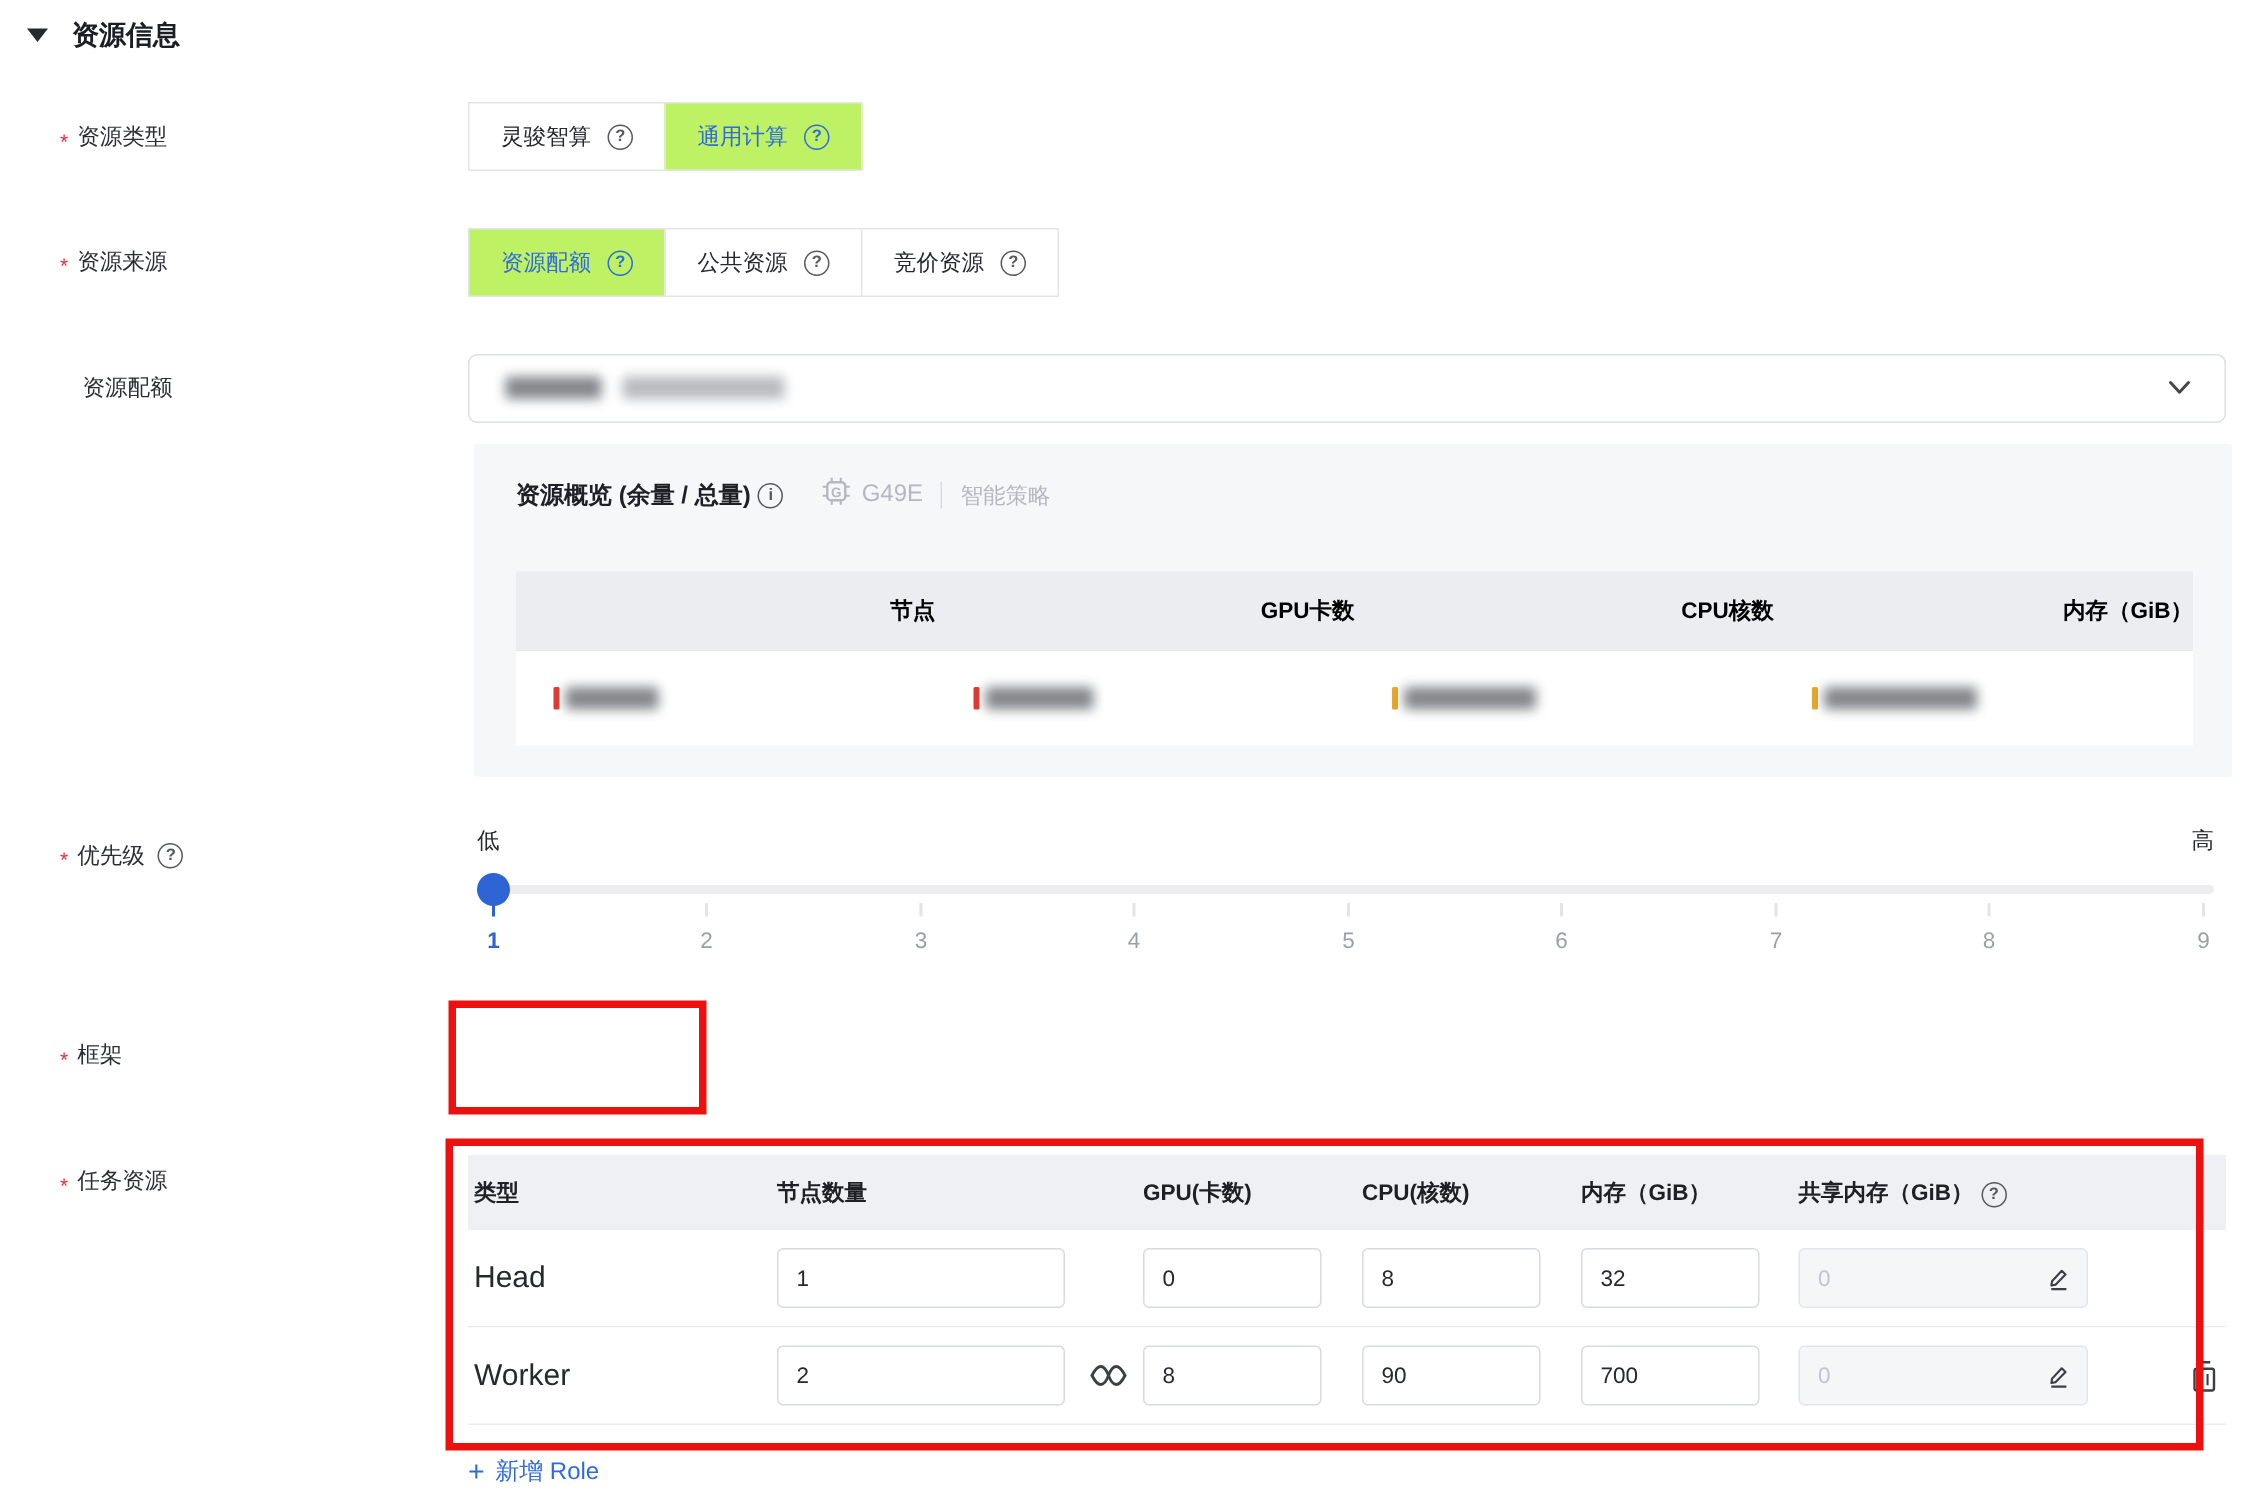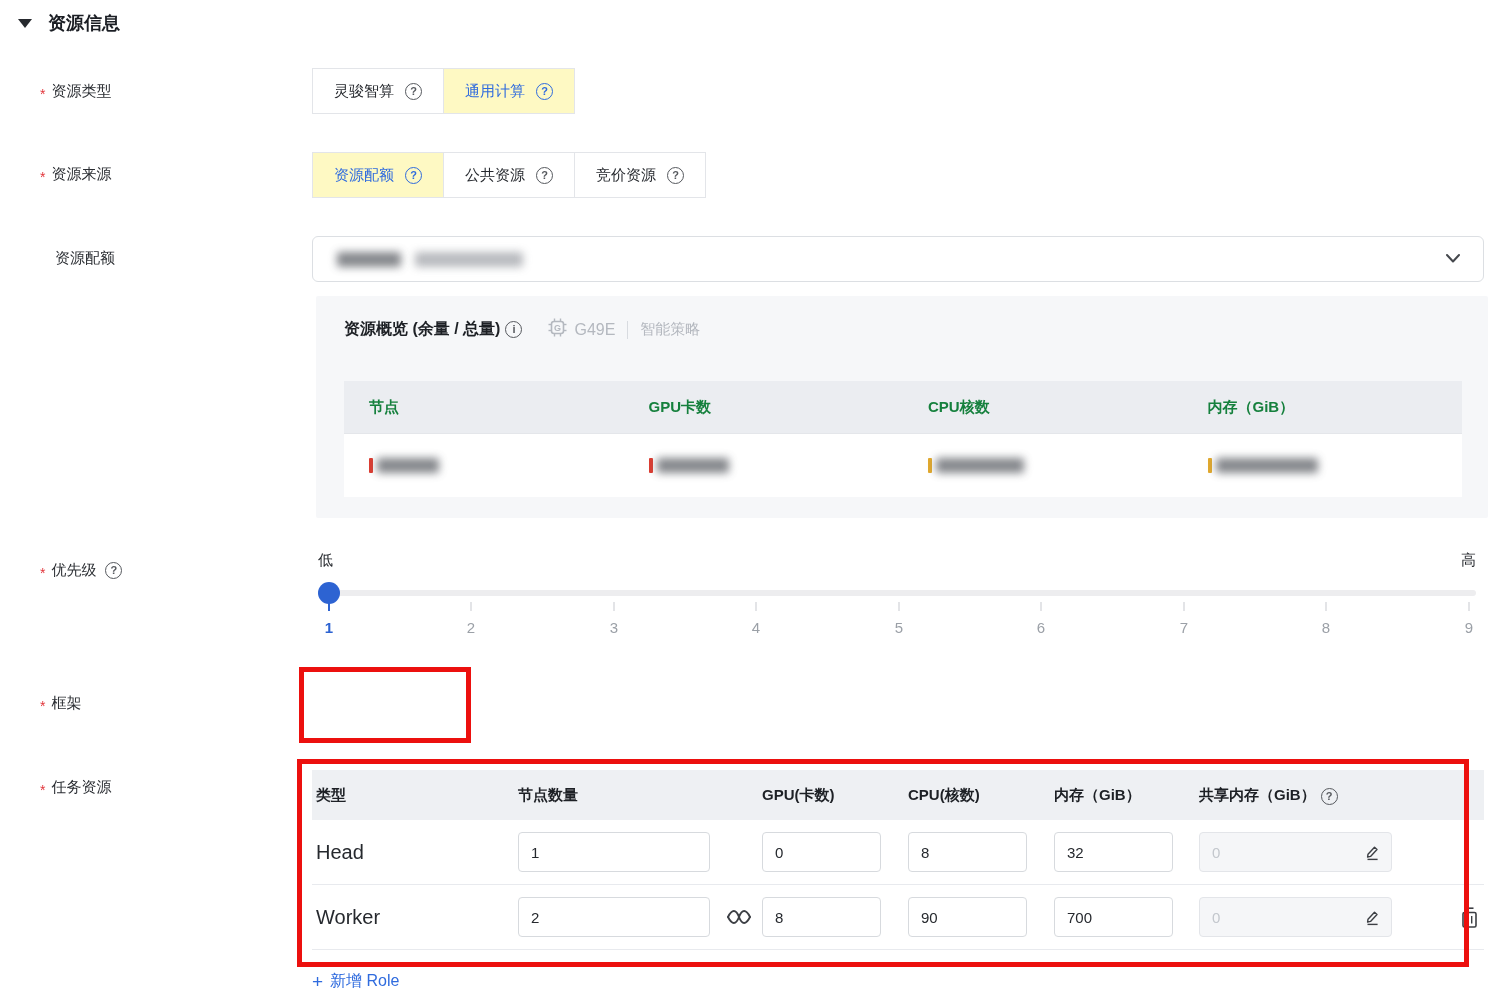--- a/index.html
+++ b/index.html
@@ -18,21 +18,21 @@
 
   .qmark, .info-i { display:inline-flex; align-items:center; justify-content:center;
     width:17px; height:17px; border-radius:50%; border:1.4px solid #56595e; color:#56595e;
     font-size:11px; font-weight:bold; line-height:1; margin-left:5px; }
 
   
   .tabgroup { position:absolute; left:312px; display:flex; }
   .tab { height:46px; width:132px; display:flex; align-items:center; justify-content:center; gap:6px;
     background:#fff; border:1px solid #e3e5e9; margin-left:-1px; font-size:15px; color:#26292e; cursor:pointer; }
   .tab:first-child { margin-left:0; }
-  .tab.selected { background:#fef9c3; color:#2f6bde; }
+  .tab.selected { background:#bef264; color:#2f6bde; }
   .tab.selected .qmark { border-color:#2f6bde; color:#2f6bde; }
 
   
   .select { position:absolute; left:312px; width:1172px; height:46px; border:1px solid #dcdfe3;
     border-radius:6px; background:#fff; display:flex; align-items:center; padding:0 24px; cursor:pointer; }
   .select .chevron { position:absolute; right:22px; top:16px; }
   .select-value { font-size:16px; color:#26292e; }
 
   .chevron svg { display:block; }
 
@@ -43,21 +43,21 @@
   
   .panel { position:absolute; left:316px; top:296px; width:1172px; height:222px; background:#f6f7f9; border-radius:2px; }
   .panel-titlebar { position:absolute; left:28px; top:22px; display:flex; align-items:center; }
   .panel-title { font-size:16px; font-weight:bold; color:#1d2025; }
   .chip-group { display:flex; align-items:center; gap:7px; margin-left:26px; color:#b4b8bf; font-size:16px; }
   .chip-divider { width:1px; height:18px; background:#d8dbe0; margin:0 12px; }
   .policy { color:#b4b8bf; font-size:15px; }
 
   .ov-table { position:absolute; left:28px; top:85px; width:1118px; }
   .ov-head { display:flex; background:#ebedf1; height:52px; align-items:center; }
-  .ov-col { width:279.5px; padding-left:25px; font-size:15px; font-weight:bold; color:#15803d; }
+  .ov-col { width:279.5px; padding-left:25px; font-size:15px; font-weight:bold; color:#000000;text-align:right; }
   .ov-row { display:flex; background:#fff; height:64px; align-items:center; border-top:1px solid #e4e6ea; }
   .ov-cell { width:279.5px; padding-left:25px; display:flex; align-items:center; gap:4px; }
   .dotbar { width:4px; height:15px; border-radius:1px; display:inline-block; }
   .dotbar.red { background:#dims; background:#dc3b30; }
   .dotbar.yellow { background:#e2a92c; }
 
   
   .slider-block { position:absolute; left:312px; top:551px; width:1172px; height:96px; }
   .s-min { position:absolute; left:6px; top:0; font-size:15px; color:#26292e; }
   .s-max { position:absolute; right:8px; top:0; font-size:15px; color:#26292e; }

